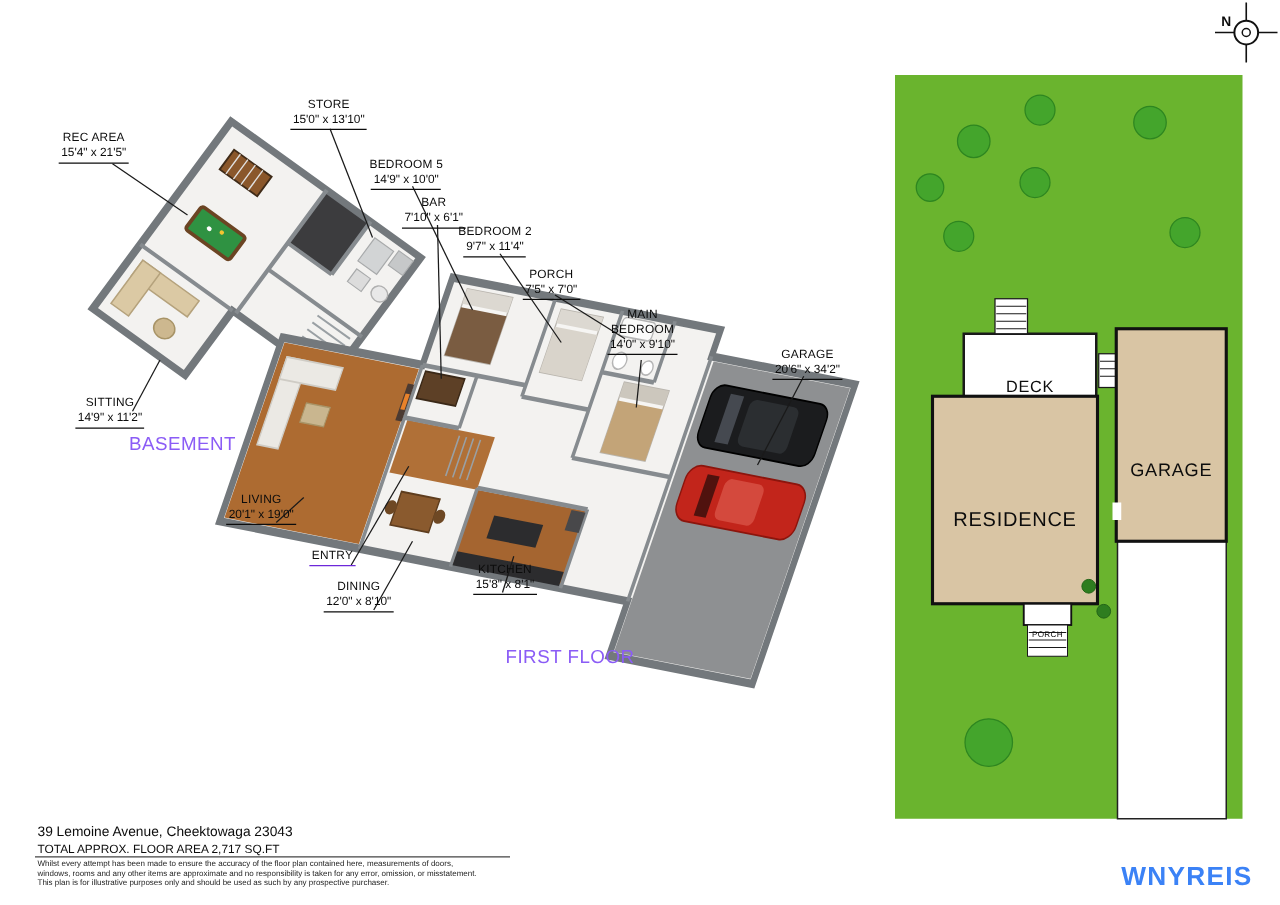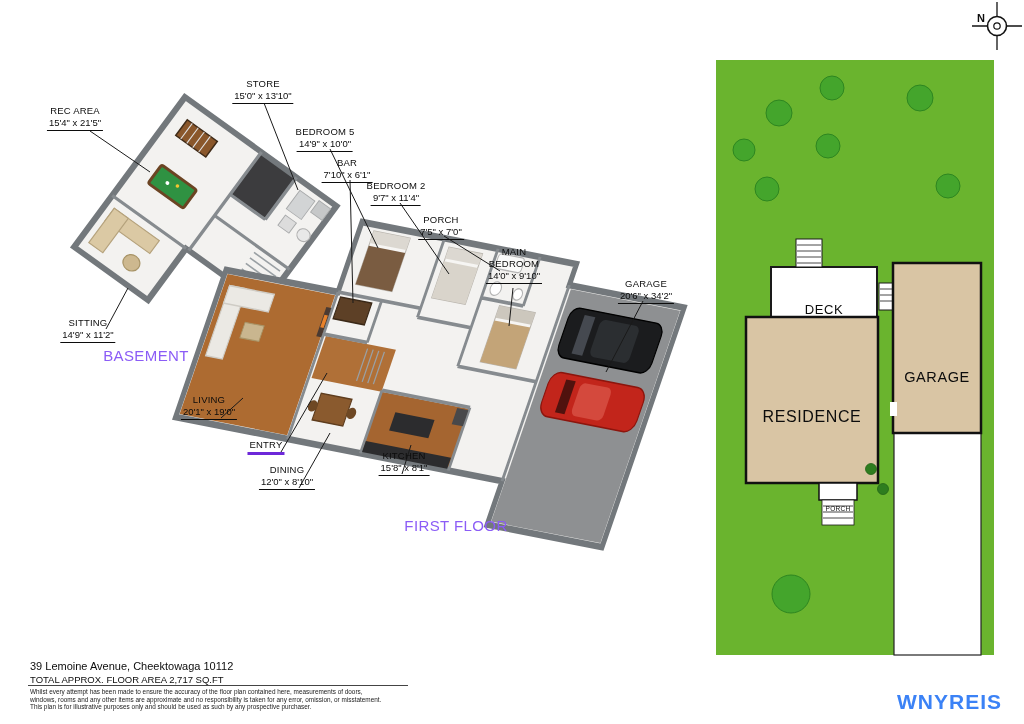--- a/index.html
+++ b/index.html
@@ -8,21 +8,21 @@
     font-family:"Liberation Sans",sans-serif;overflow:hidden;color:#0c0c0c;
   }
   .scene{position:absolute;left:0;top:0;width:1024px;height:724px;}
   .plan-label{
     position:absolute;transform:translateX(-50%);text-align:center;
     font-size:9.5px;line-height:1.25;color:#0c0c0c;white-space:nowrap;
   }
   .plan-label .name{letter-spacing:.2px;}
   .plan-label .dims{display:inline-block;border-bottom:1px solid #0c0c0c;padding:0 2px 1px;}
   .plan-label .dims:empty{display:none;}
-  .plan-label.uname .name{display:inline-block;border-bottom:3px solid #6d28d9;padding:0 2px 1px;}
+  .plan-label.uname .name{display:inline-block;border-bottom:1px solid #6d28d9;padding:0 2px 1px;}
   .plan-label.wrap{white-space:normal;width:64px;}
   .floor-title{
     position:absolute;transform:translateX(-50%);font-size:15px;
     letter-spacing:.4px;color:#8b5cf6;
   }
   .site-label{position:absolute;transform:translate(-50%,-50%);color:#0c0c0c;margin-top:17px;}
   .lbl-deck{font-size:13px;letter-spacing:.6px;}
   .lbl-res{font-size:16px;letter-spacing:.6px;}
   .lbl-gar{font-size:14.5px;letter-spacing:.6px;}
   .lbl-porch{font-size:6.5px;letter-spacing:.3px;}
@@ -259,21 +259,21 @@
     <div class="name">KITCHEN</div>
     <div><span class="dims">15'8" x 8'1"</span></div>
   </div>
   <div class="floor-title" style="left:456px;top:517px">FIRST FLOOR</div>
 
   <div class="site-label lbl-deck" style="left:824px;top:292px">DECK</div>
   <div class="site-label lbl-res" style="left:812px;top:400px">RESIDENCE</div>
   <div class="site-label lbl-gar" style="left:937px;top:360px">GARAGE</div>
   <div class="site-label lbl-porch" style="left:838px;top:491px">PORCH</div>
 
-  <div class="addr">39 Lemoine Avenue, Cheektowaga 10112</div>
+  <div class="addr">39 Lemoine Avenue, Cheektowaga 23043</div>
   <div class="area">TOTAL APPROX. FLOOR AREA 2,717 SQ.FT</div>
   <div class="rule"></div>
   <div class="disc d1">Whilst every attempt has been made to ensure the accuracy of the floor plan contained here, measurements of doors,</div>
   <div class="disc d2">windows, rooms and any other items are approximate and no responsibility is taken for any error, omission, or misstatement.</div>
   <div class="disc d3">This plan is for illustrative purposes only and should be used as such by any prospective purchaser.</div>
   <div class="watermark">WNYREIS</div>
 
 </div>
 
 </body></html>

